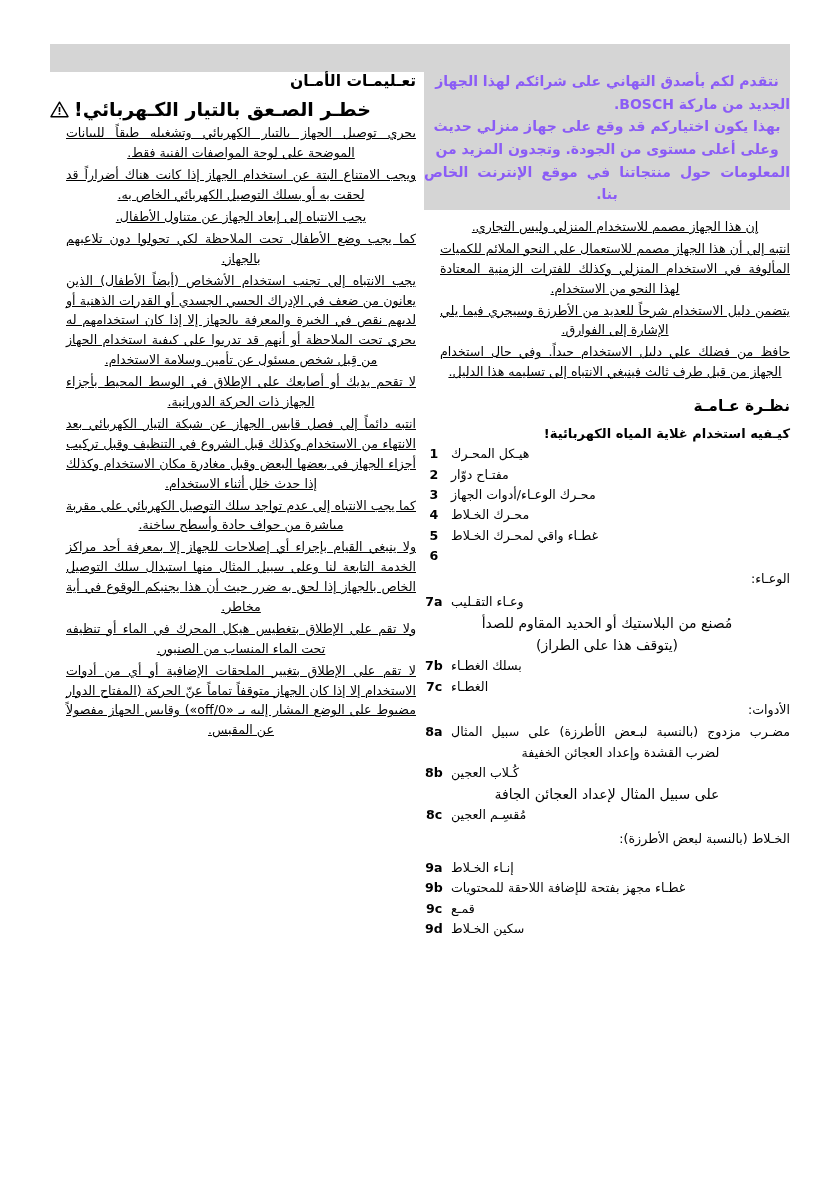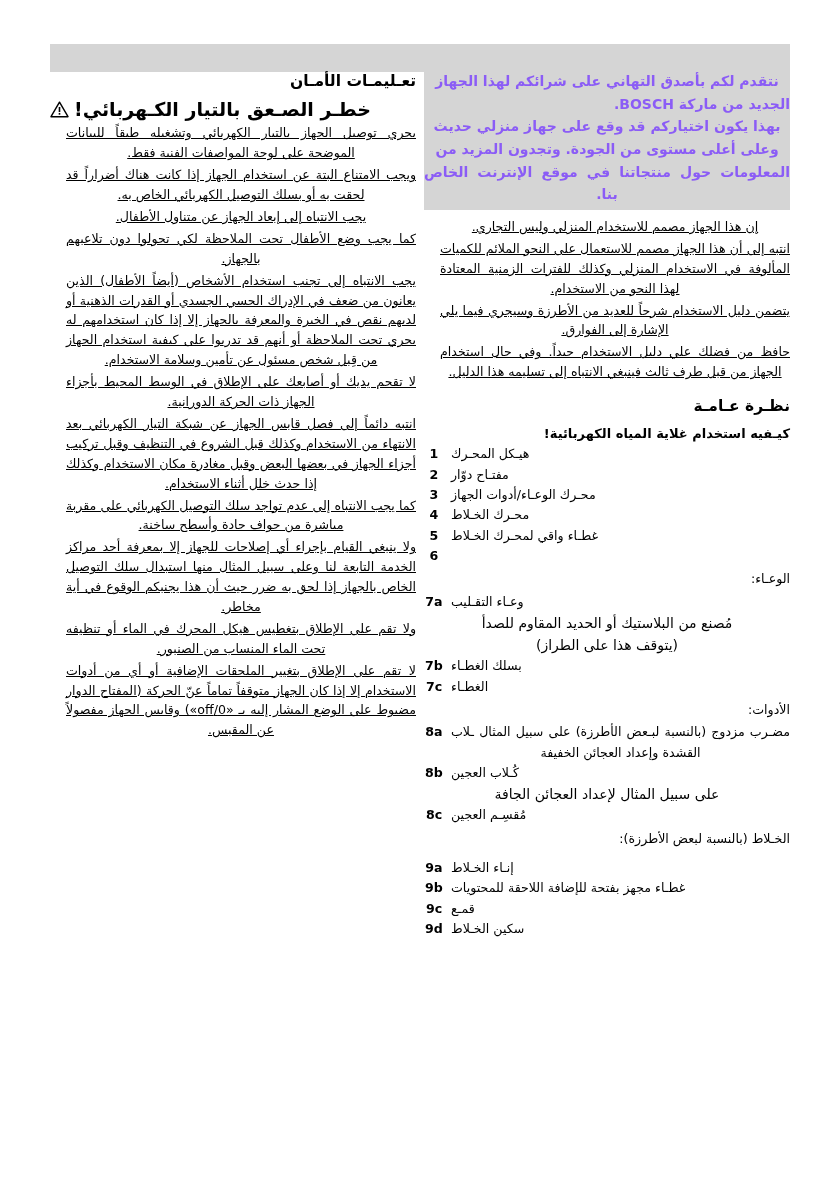--- a/index.html
+++ b/index.html
@@ -241,21 +241,21 @@
         <span class="ov-num">7c</span>
         <span class="ov-label">الغطـاء</span>
       </div>
     </div>
 
     <div class="ov-group">الأدوات:</div>
 
     <div>
       <div class="ov-item" style="align-items:flex-start;">
         <span class="ov-num">8a</span>
-        <span class="ov-label" style="text-align:justify;">مضـرب مزدوج (بالنسبة لبـعض الأطرزة) على سبيل المثال ـلاب القشدة وإعداد العجائن الخفيفة</span>
+        <span class="ov-label" style="text-align:justify;">مضـرب مزدوج (بالنسبة لبـعض الأطرزة) على سبيل المثال لضرب القشدة وإعداد العجائن الخفيفة</span>
       </div>
       <div class="ov-item">
         <span class="ov-num">8b</span>
         <span class="ov-label">كُـلاب العجين</span>
       </div>
       <p class="ov-cont">على سبيل المثال لإعداد العجائن الجافة</p>
       <div class="ov-item">
         <span class="ov-num">8c</span>
         <span class="ov-label">مُقسِـم العجين</span>
       </div>

